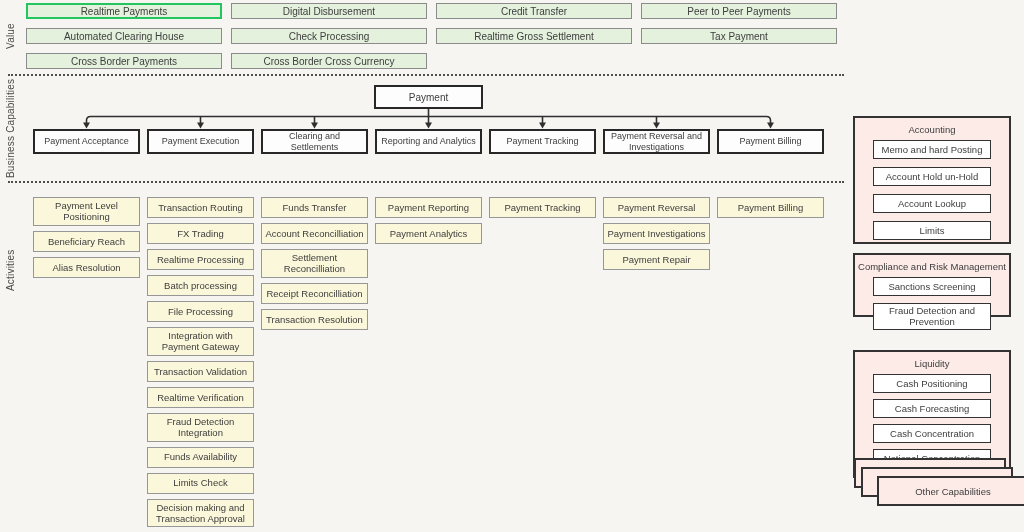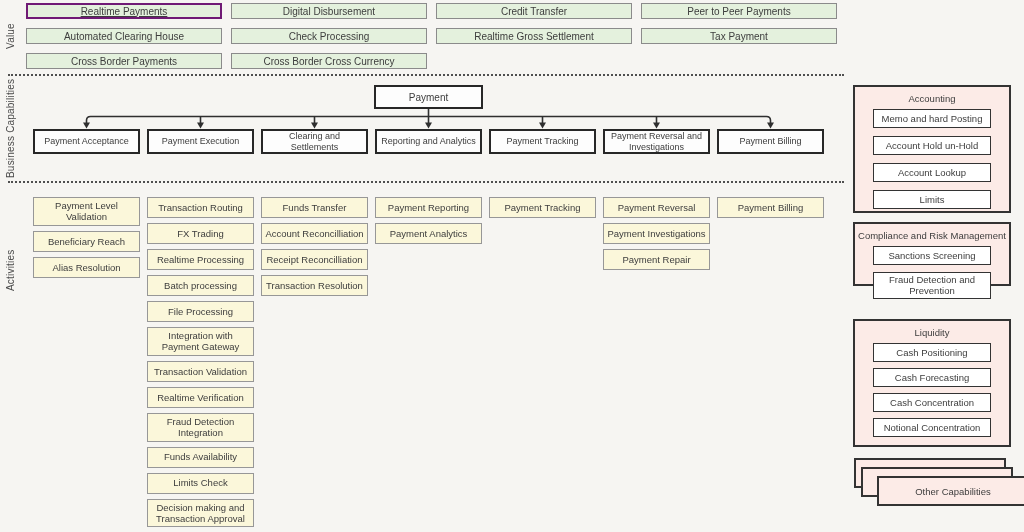--- a/index.html
+++ b/index.html
@@ -18,21 +18,21 @@
 
   
   .value-grid {
     position:absolute; left:26px; top:3px; width:812px;
     display:grid; grid-template-columns:repeat(4,196px); column-gap:9px; row-gap:9px;
   }
   .vbox {
     height:16px; background:#e4f1dd; border:1px solid #8b8b8b;
     display:flex; align-items:center; justify-content:center; font-size:10px;
   }
-  .vbox.emph { border:2px solid #701a75;text-decoration:underline; }
+  .vbox.emph { border:2px solid #22c55e; }
 
   
   .root-box {
     position:absolute; left:374px; top:85px; width:109px; height:24px;
     background:#fdfdfd; border:2px solid #272727;
     display:flex; align-items:center; justify-content:center; font-size:10px;
   }
   .cap {
     position:absolute; top:129px; width:107px; height:25px;
     background:#fdfdfd; border:2px solid #272727;
@@ -43,21 +43,21 @@
 
   
   .acol { position:absolute; top:197px; width:107px; display:flex; flex-direction:column; gap:5px; }
   .abox {
     min-height:21px; background:#fbf7da; border:1px solid #979797;
     display:flex; align-items:center; justify-content:center;
     text-align:center; font-size:9.5px; line-height:1.2; padding:2px 1px;
   }
 
   
-  .panel { position:absolute; left:853px; width:158px; background:#fcebe7; border:2px solid #333; }
+  .panel { position:absolute; left:853px; width:158px; background:#fcebe7; border:2px solid #333;margin-top:31px; }
   .panel-title { text-align:center; font-size:9.5px; padding:6px 2px 5px; }
   .panel-items { display:flex; flex-direction:column; align-items:center; gap:8px; padding-bottom:7px; }
   .pbox {
     width:118px; min-height:19px; background:#ffffff; border:1.5px solid #333;
     display:flex; align-items:center; justify-content:center;
     text-align:center; font-size:9.5px; line-height:1.2; padding:1px;
   }
   .panel.liquidity .panel-items { gap:6px; }
   .panel.compliance .panel-items { gap:7px; }
 
@@ -114,21 +114,21 @@
 
   <div class="cap" style="left:33px;">Payment Acceptance</div>
   <div class="cap" style="left:147px;">Payment Execution</div>
   <div class="cap" style="left:261px;">Clearing and Settlements</div>
   <div class="cap" style="left:375px;">Reporting and Analytics</div>
   <div class="cap" style="left:489px;">Payment Tracking</div>
   <div class="cap" style="left:603px;">Payment Reversal and Investigations</div>
   <div class="cap" style="left:717px;">Payment Billing</div>
 
   <div class="acol" style="left:33px;">
-    <div class="abox">Payment Level Validation</div>
+    <div class="abox">Payment Level Positioning</div>
     <div class="abox">Beneficiary Reach</div>
     <div class="abox">Alias Resolution</div>
   </div>
 
   <div class="acol" style="left:147px;justify-content:space-between;">
     <div class="abox">Transaction Routing</div>
     <div class="abox">FX Trading</div>
     <div class="abox">Realtime Processing</div>
     <div class="abox">Batch processing</div>
     <div class="abox">File Processing</div>
@@ -137,20 +137,21 @@
     <div class="abox">Realtime Verification</div>
     <div class="abox">Fraud Detection Integration</div>
     <div class="abox">Funds Availability</div>
     <div class="abox">Limits Check</div>
     <div class="abox">Decision making and Transaction Approval</div>
   </div>
 
   <div class="acol" style="left:261px;">
     <div class="abox">Funds Transfer</div>
     <div class="abox">Account Reconcilliation</div>
+    <div class="abox">Settlement Reconcilliation</div>
     <div class="abox">Receipt Reconcilliation</div>
     <div class="abox">Transaction Resolution</div>
   </div>
 
   <div class="acol" style="left:375px;">
     <div class="abox">Payment Reporting</div>
     <div class="abox">Payment Analytics</div>
   </div>
 
   <div class="acol" style="left:489px;">

